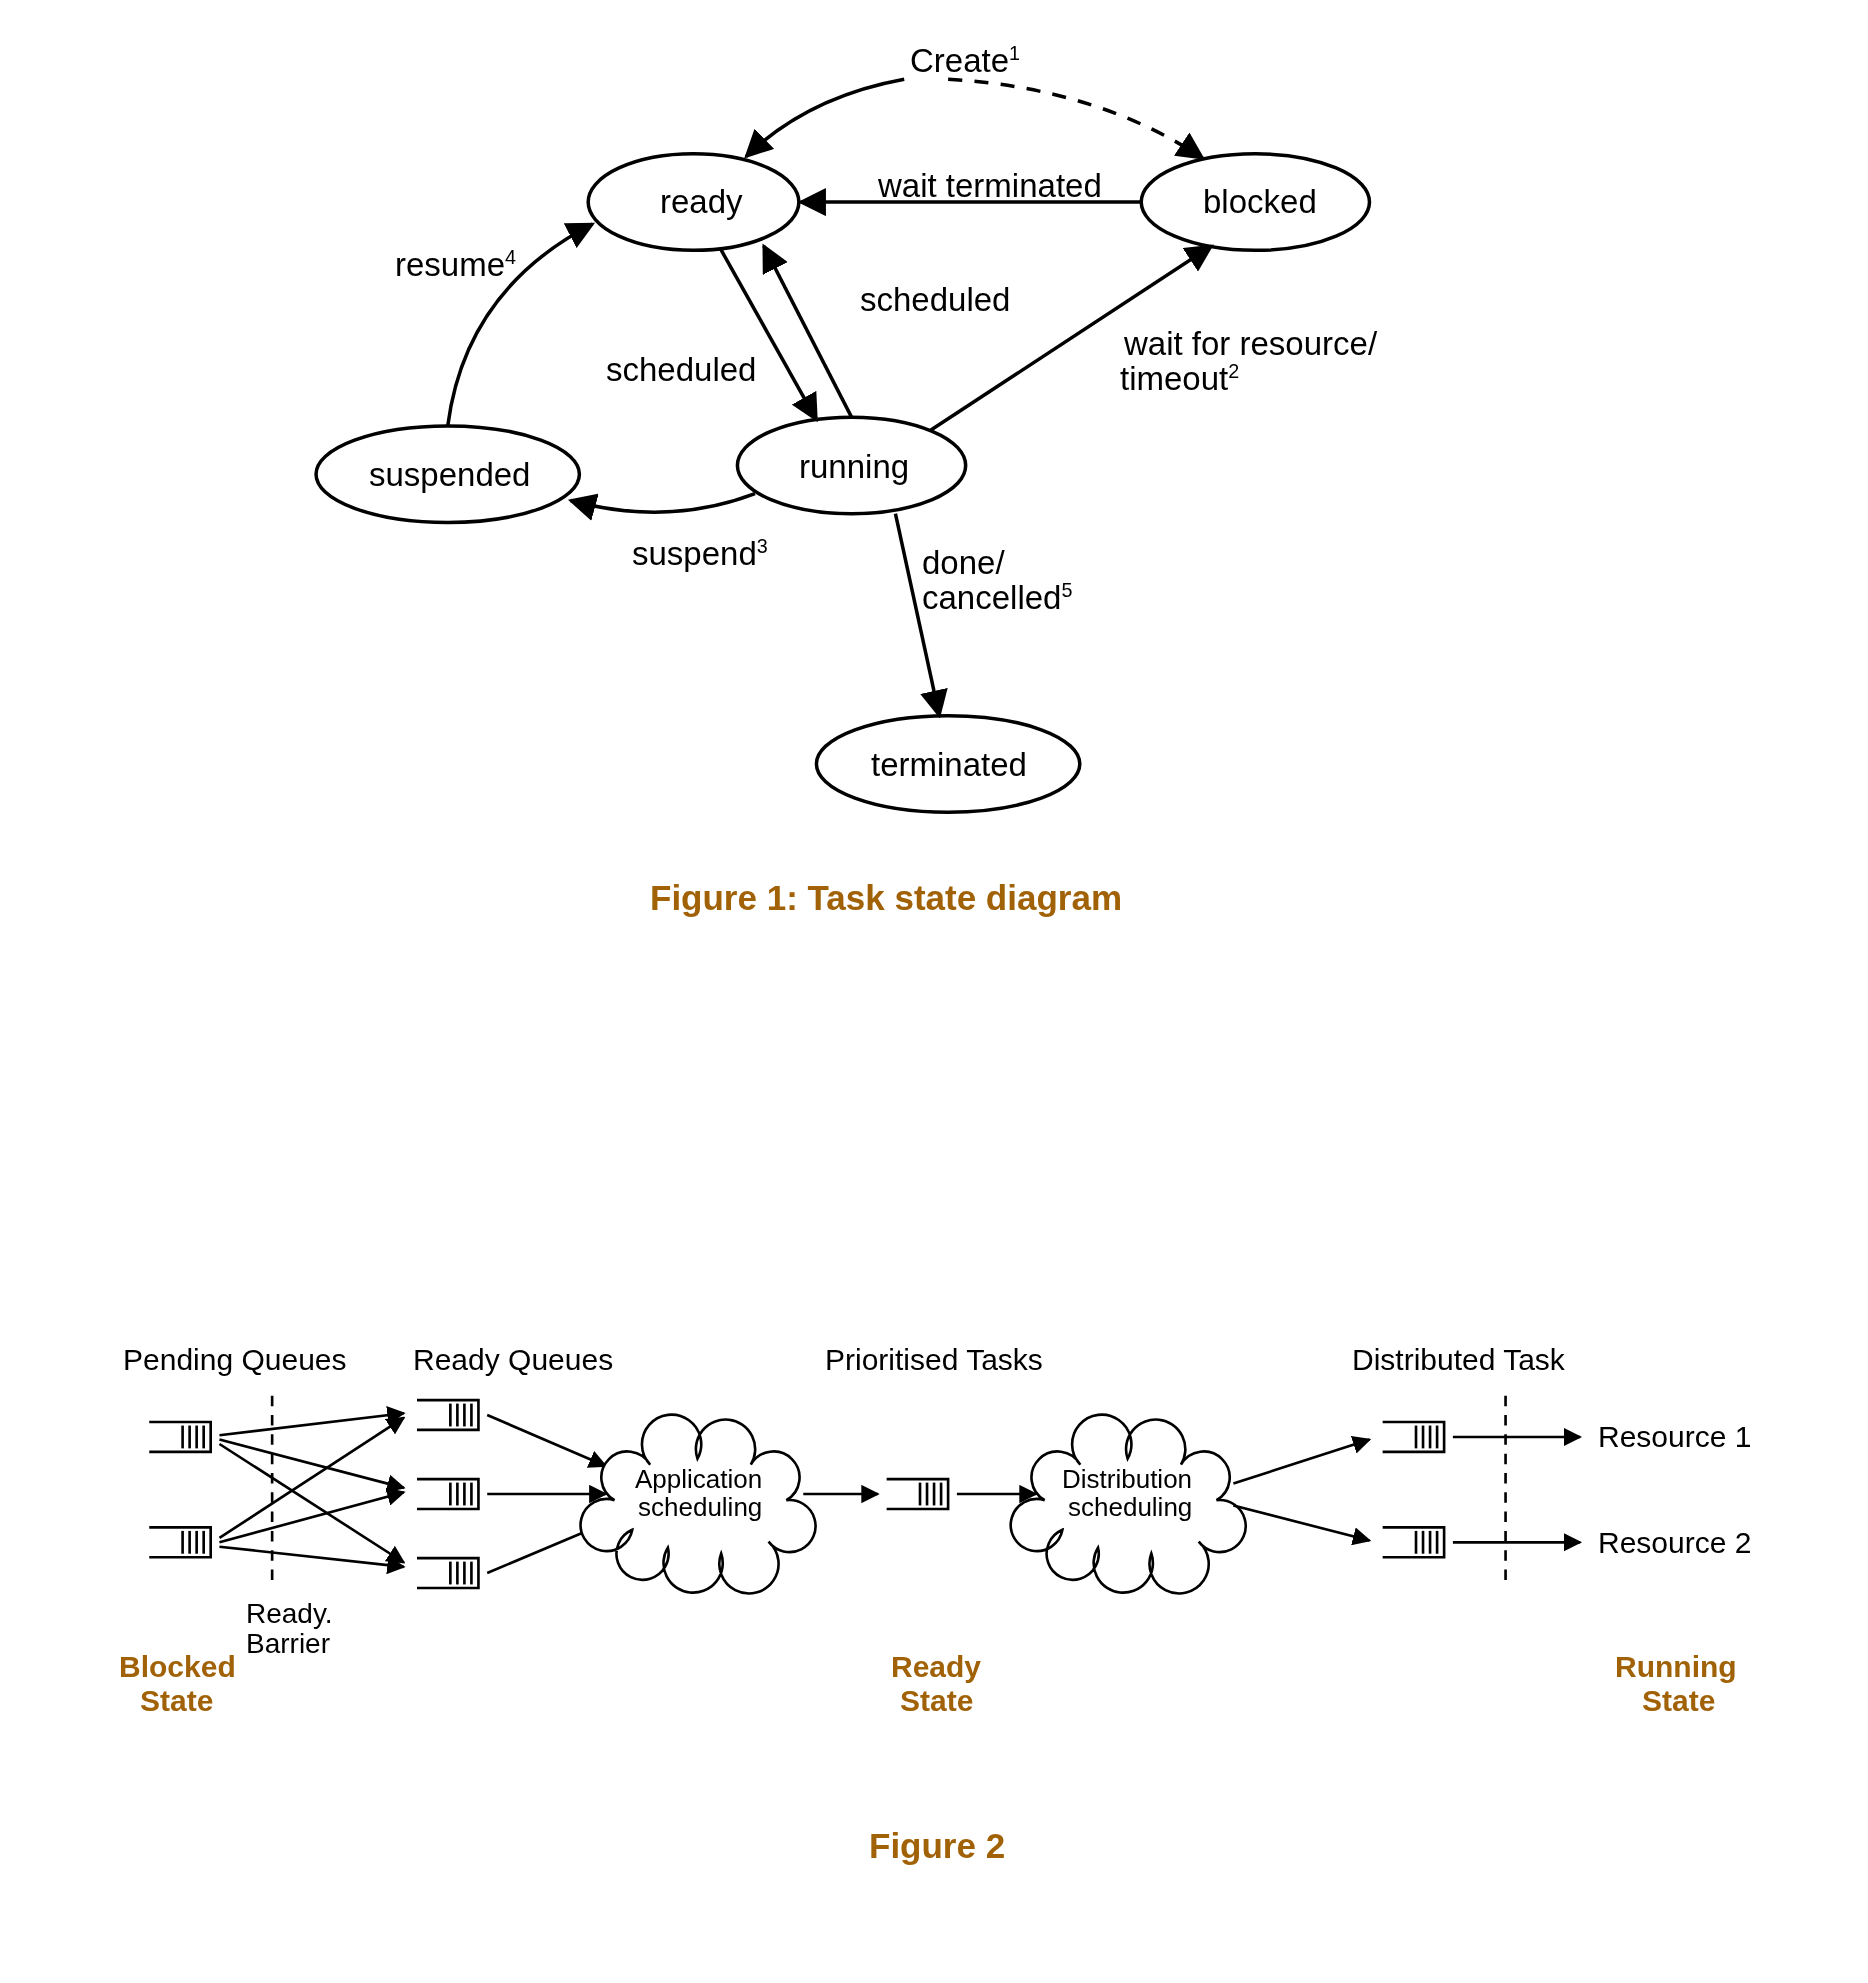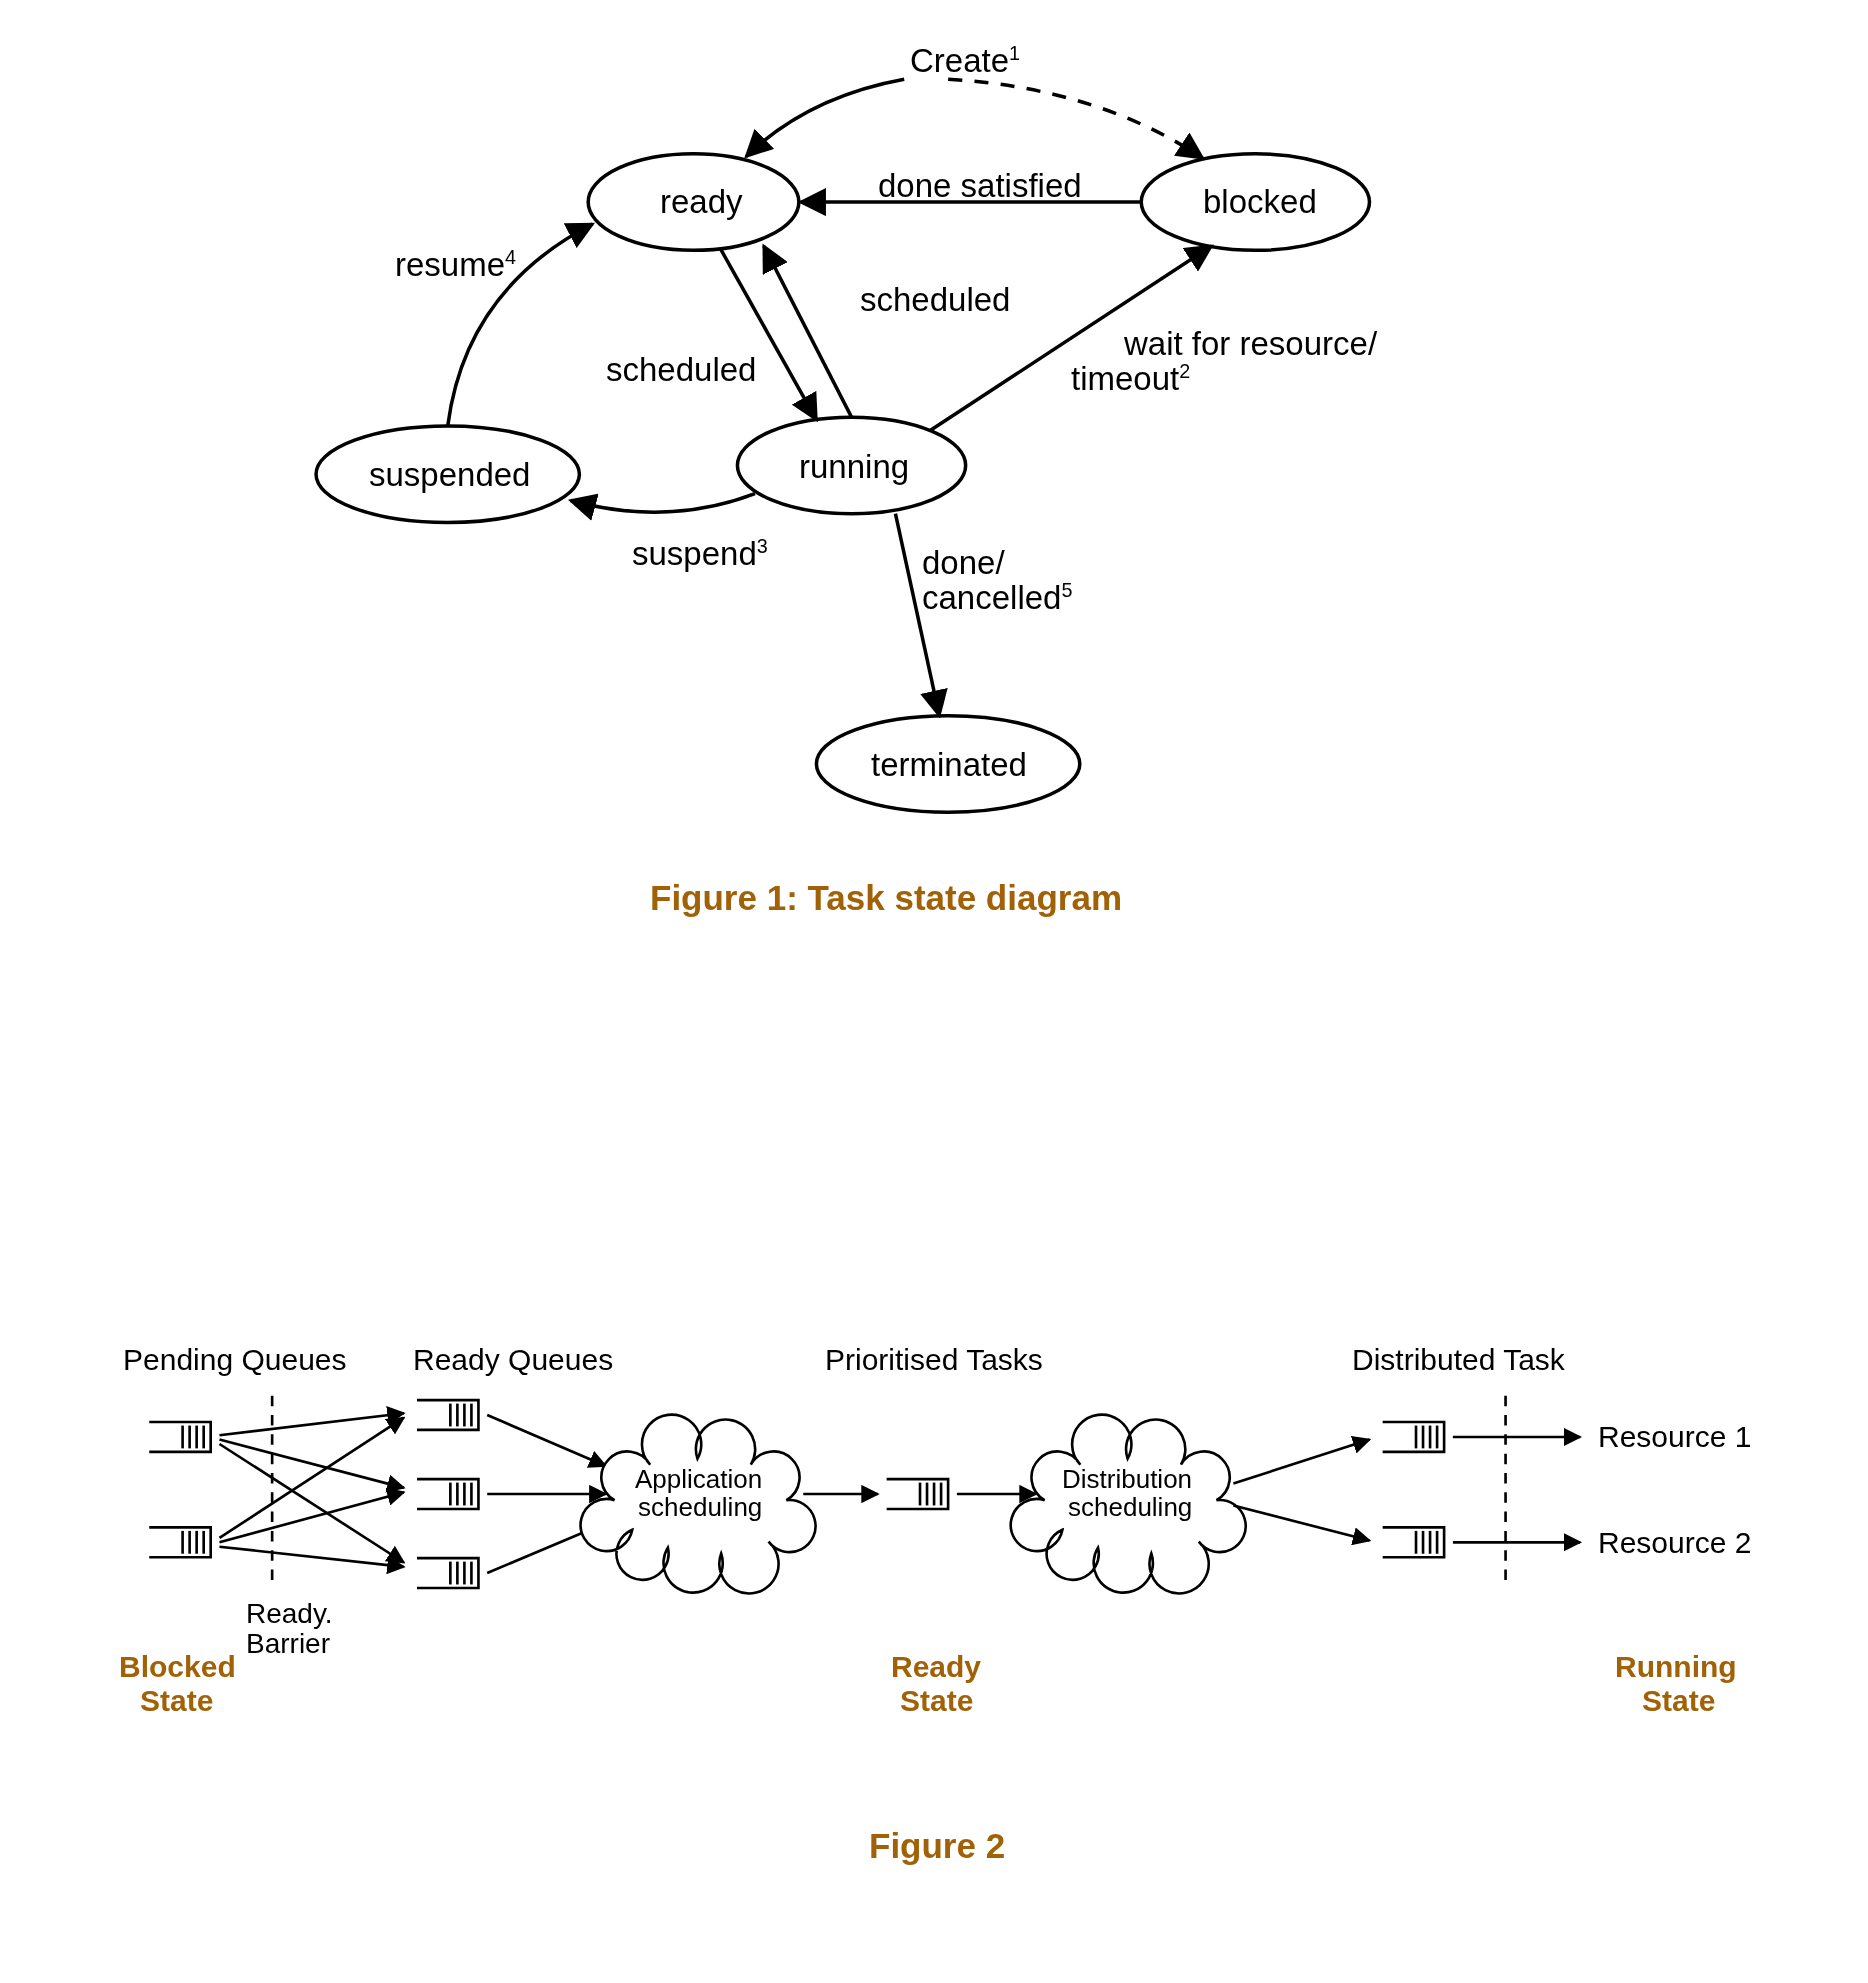--- a/index.html
+++ b/index.html
@@ -66,25 +66,25 @@
 
 <div class="lbl" style="left:660px; top:183px; font-size:33px;">ready</div>
 <div class="lbl" style="left:1203px; top:183px; font-size:33px;">blocked</div>
 <div class="lbl" style="left:799px; top:448px; font-size:33px;">running</div>
 <div class="lbl" style="left:369px; top:456px; font-size:33px;">suspended</div>
 <div class="lbl" style="left:871px; top:746px; font-size:33px;">terminated</div>
 
 <div class="lbl" style="left:869px; top:42px; font-size:33px;margin-left:41px;">
   <span>Create</span><sup>1</sup>
 </div>
-<div class="lbl" style="left:878px; top:167px; font-size:33px;">done satisfied</div>
+<div class="lbl" style="left:878px; top:167px; font-size:33px;">wait terminated</div>
 <div class="lbl" style="left:860px; top:281px; font-size:33px;">scheduled</div>
 <div class="lbl" style="left:606px; top:351px; font-size:33px;text-align:center;">scheduled</div>
 <div class="lbl" style="left:1124px; top:325px; font-size:33px;">wait for resource/</div>
-<div class="lbl" style="left:1071px; top:360px; font-size:33px;">
+<div class="lbl" style="left:1120px; top:360px; font-size:33px;">
   <span>timeout</span><sup>2</sup>
 </div>
 <div class="lbl" style="left:632px; top:535px; font-size:33px;">
   <span>suspend</span><sup>3</sup>
 </div>
 <div class="lbl" style="left:395px; top:246px; font-size:33px;">
   <span>resume</span><sup>4</sup>
 </div>
 <div class="lbl" style="left:922px; top:544px; font-size:33px;">done/</div>
 <div class="lbl" style="left:922px; top:579px; font-size:33px;">

